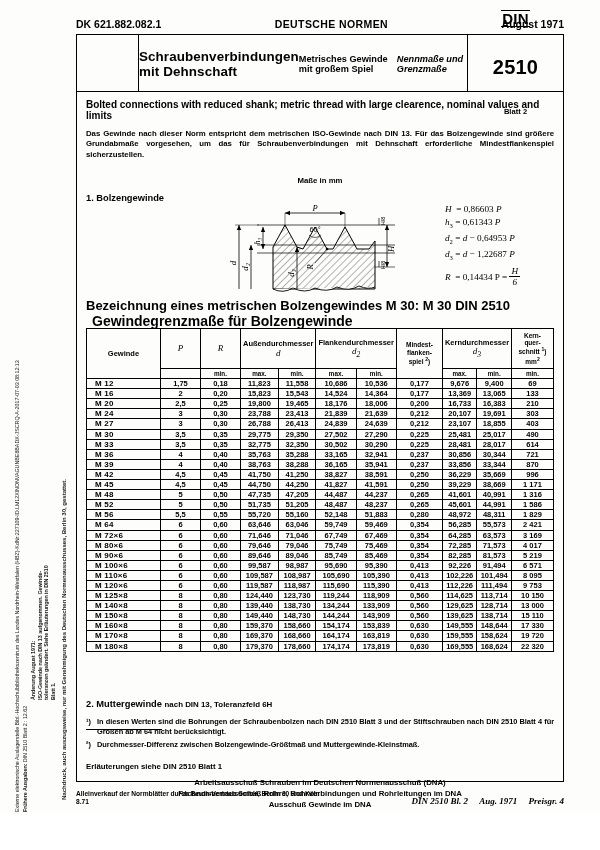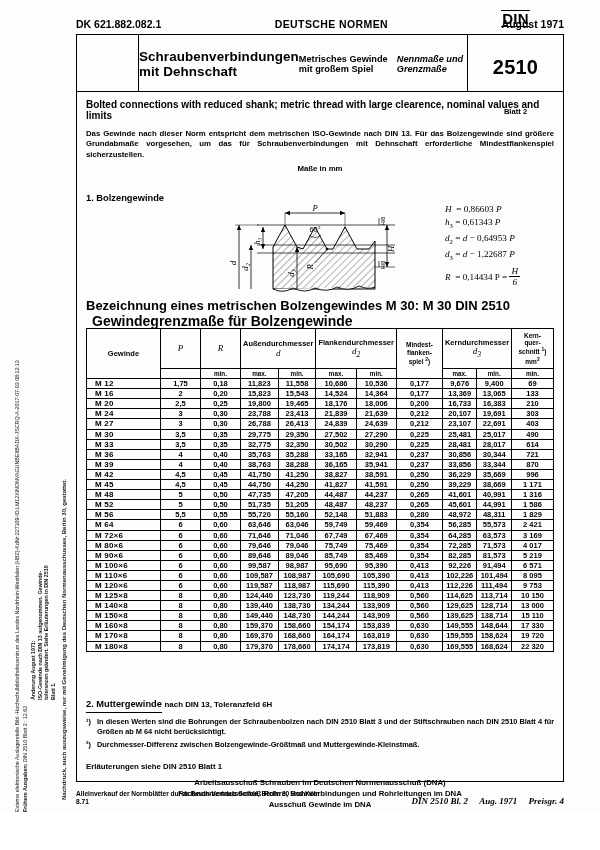--- a/index.html
+++ b/index.html
@@ -107,21 +107,21 @@
   .introzone { padding: 7px 9px 0 9px; }
   .eng-line { font-size: 10px; font-weight: bold; letter-spacing: -0.02px; }
   .ger-par {
     font-size: 7.8px; font-weight: bold; margin-top: 8px;
     line-height: 10.4px; text-align: justify;
     letter-spacing: -0.02px;
   }
 
   .masse-in-mm {
     text-align: center; font-size: 7.8px; font-weight: bold;
-    margin-top: 4px;
+    margin-top: 16px;
   }
 
   
   .sec-head {
     position: absolute; left: 9px;
     font-size: 9.3px; font-weight: bold;
   }
   #sec1 { top: 158px; }
 
   
@@ -185,21 +185,21 @@
   .col-sp { width: 46px; }
   .col-d3 { width: 50px; }
   .col-q  { width: 42px; }
 
   
   #sec2 {
     position: absolute; left: 9px; top: 664px;
     font-size: 9.3px; font-weight: bold;
   }
   #sec2 .norm { font-size: 7.9px; font-weight: bold; }
-  #sec2 .ul { border-bottom: 0.8px solid #000; padding-bottom: 3px; }
+  #sec2 .ul { border-bottom: 0.8px solid #000; padding-bottom: 20px; }
   #fn {
     position: absolute; left: 9px; top: 682px; width: 468px;
     font-size: 7.4px; font-weight: bold; line-height: 9.6px;
   }
   #fn .fnrow { display: flex; margin-bottom: 4px; }
   #fn .mark { width: 11px; flex: none; }
   #fn .body { flex: 1; text-align: justify; letter-spacing: -0.02px; }
 
   #erl {
     position: absolute; left: 9px; top: 727px;
@@ -436,21 +436,21 @@
           <tr>
             <td class="gw"><span>M</span>&nbsp;<span class="sz">27</span></td>
             <td class="num">3</td>
             <td class="num">0,30</td>
             <td class="num">26,788</td>
             <td class="num">26,413</td>
             <td class="num">24,839</td>
             <td class="num">24,639</td>
             <td class="num">0,212</td>
             <td class="num">23,107</td>
-            <td class="num">22,691</td>
+            <td class="num">18,855</td>
             <td class="num">403</td>
           </tr>
           <tr class="grp-end">
             <td class="gw"><span>M</span>&nbsp;<span class="sz">30</span></td>
             <td class="num">3,5</td>
             <td class="num">0,35</td>
             <td class="num">29,775</td>
             <td class="num">29,350</td>
             <td class="num">27,502</td>
             <td class="num">27,290</td>

